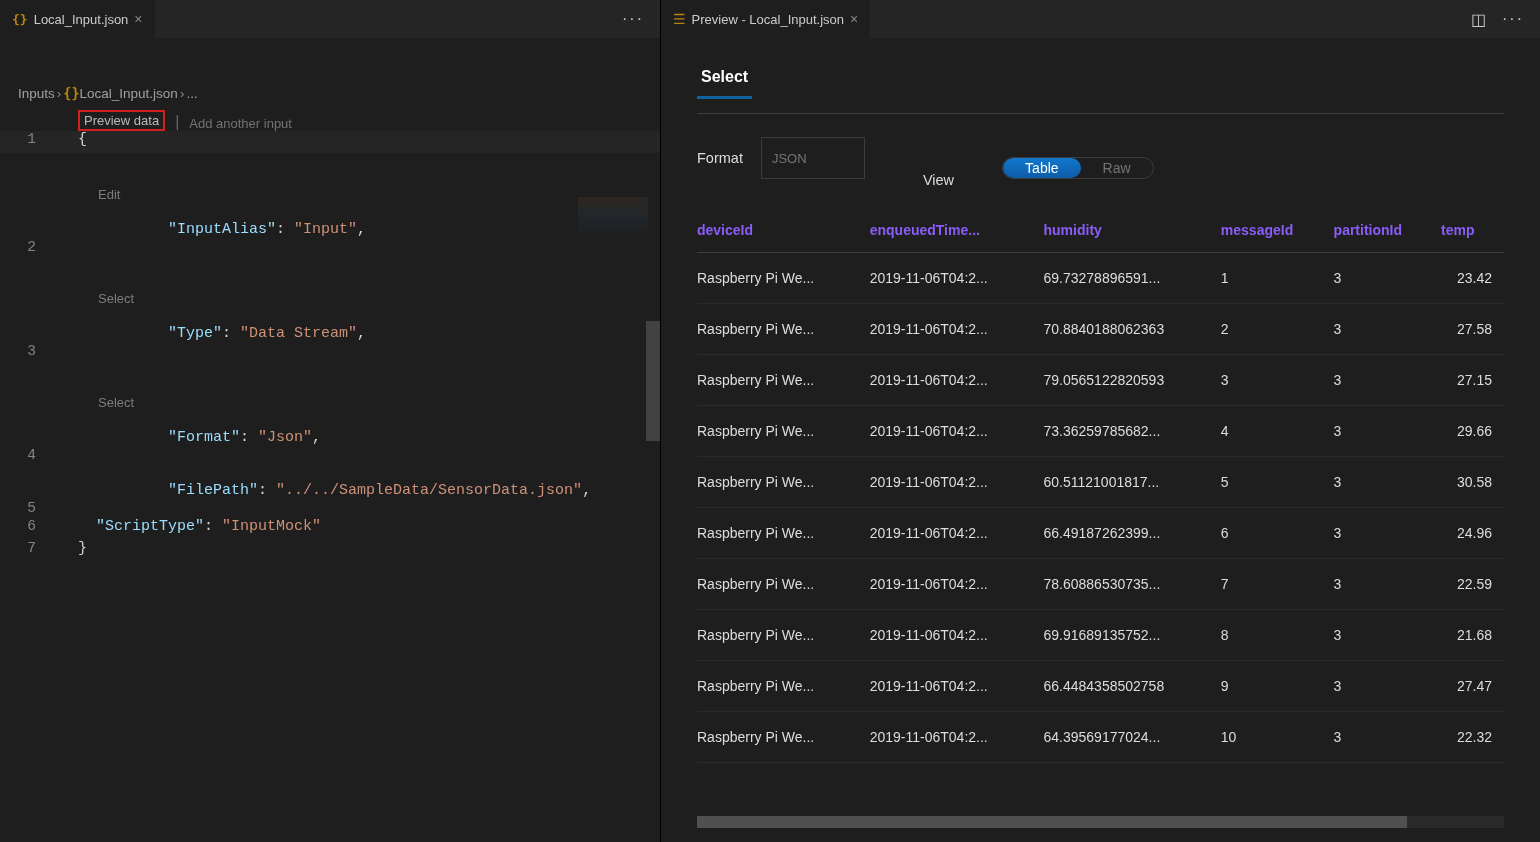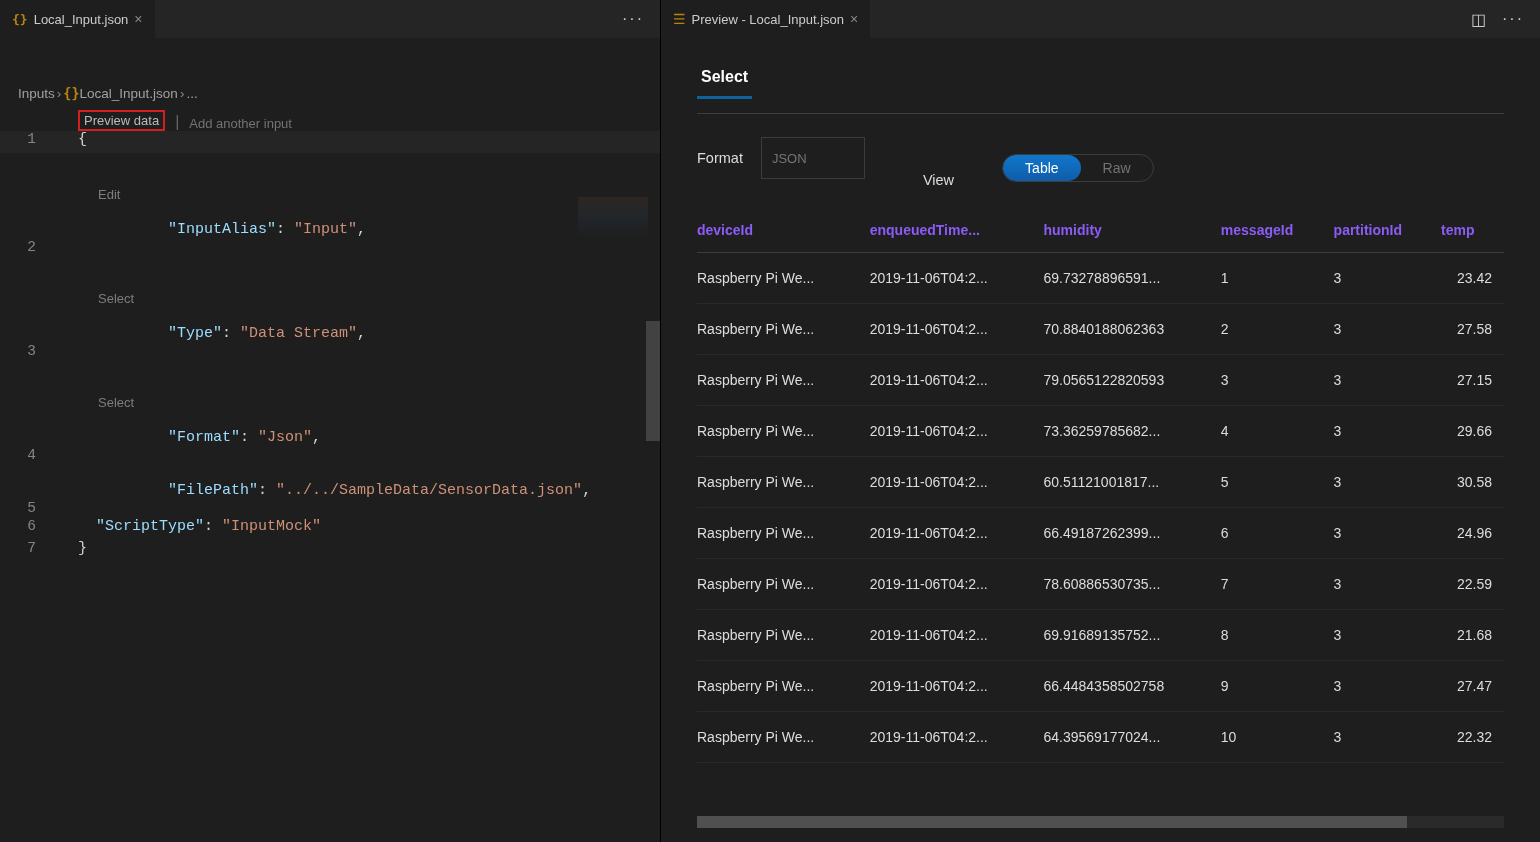--- a/index.html
+++ b/index.html
@@ -149,21 +149,21 @@
   border: 1px solid #3c3c3c;
   color: #888;
   padding: 0 10px;
   font-size: 13px;
 }
 .view-toggle {
   display: flex;
   border: 1px solid #3c3c3c;
   border-radius: 18px;
   overflow: hidden;
-  height: 28px;
+  height: 22px;
   margin-left: 30px;
   margin-top: 20px;
 }
 .toggle-btn {
   padding: 0 22px;
   display: flex;
   align-items: center;
   font-size: 14px;
   cursor: pointer;
   color: #737373;

